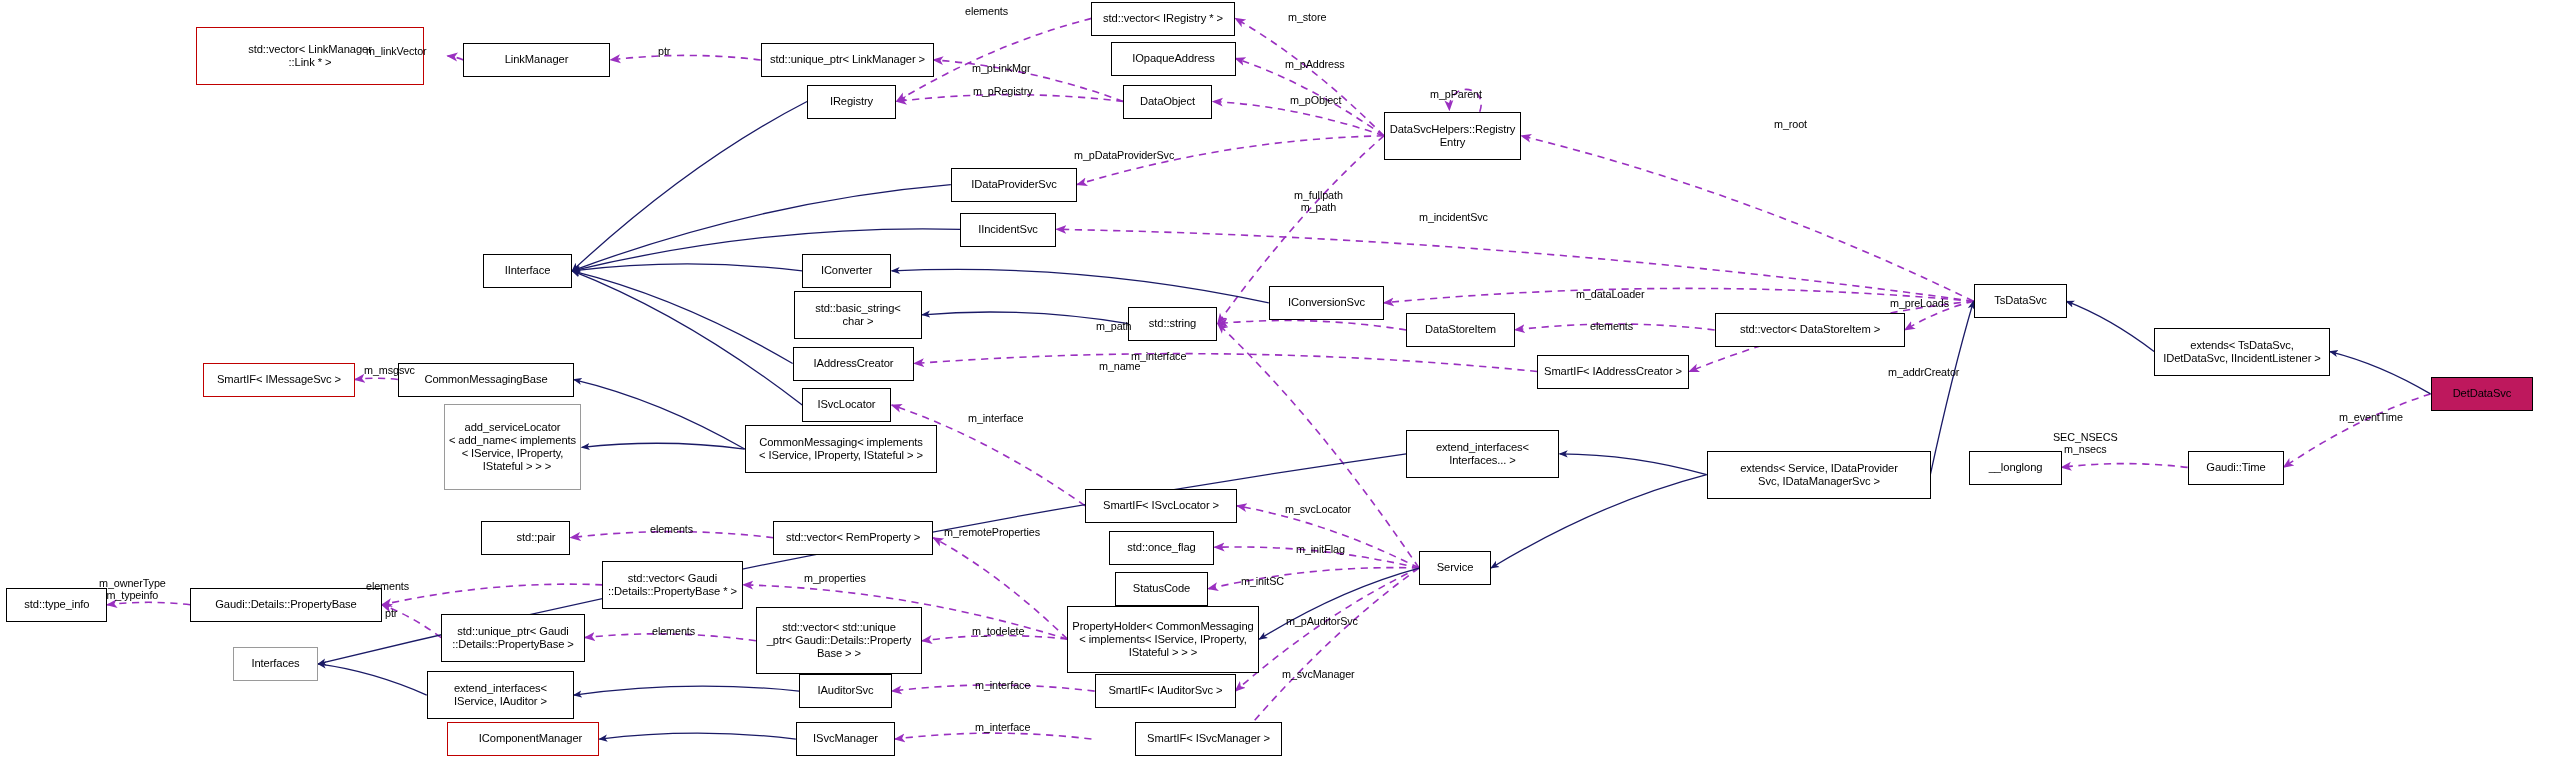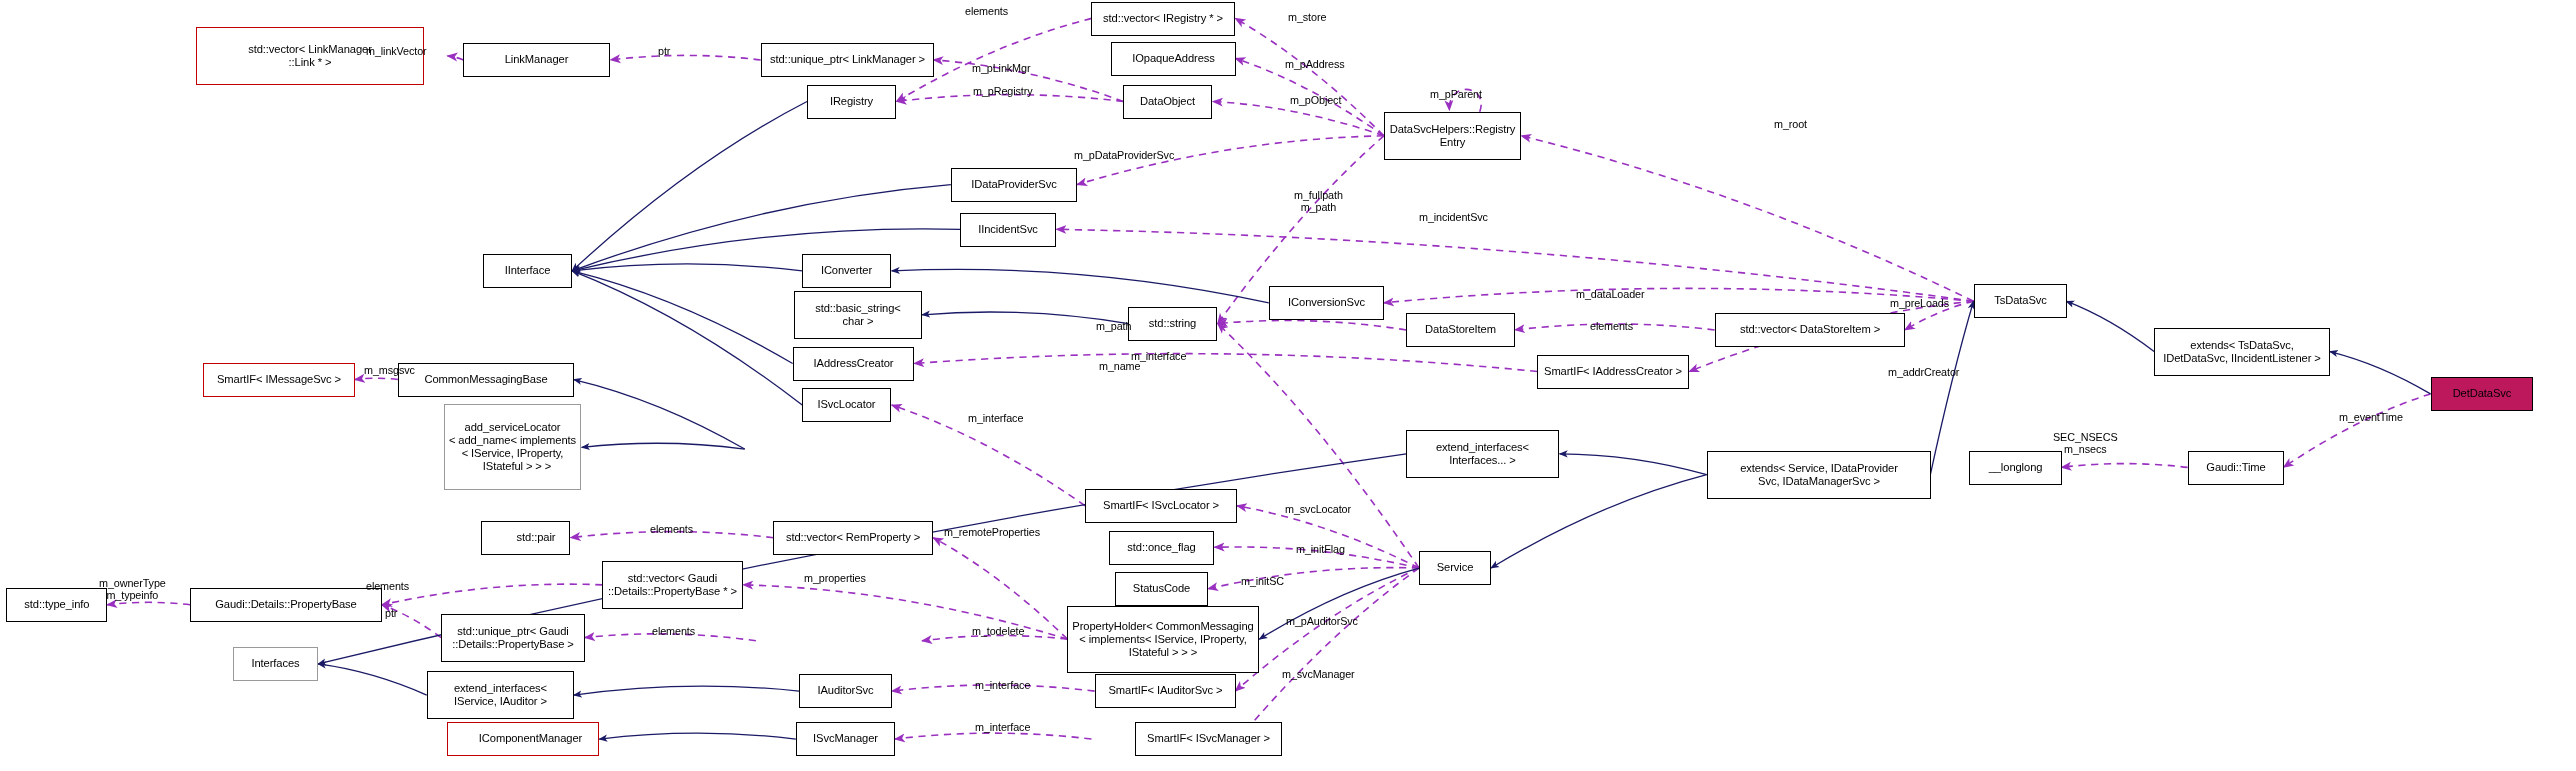--- a/index.html
+++ b/index.html
@@ -156,38 +156,43 @@
     <div class="node filled" style="left: 2431px; top: 377px; width: 102px; height: 34px;">DetDataSvc</div>
     <div class="node" style="left: 793px; top: 347px; width: 121px; height: 34px;">IAddressCreator</div>
     <div class="node" style="left: 1537px; top: 355px; width: 152px; height: 34px;">SmartIF&lt; IAddressCreator &gt;</div>
     <div class="node red" style="left: 203px; top: 363px; width: 152px; height: 34px;">SmartIF&lt; IMessageSvc &gt;</div>
     <div class="node" style="left: 398px; top: 363px; width: 176px; height: 34px;">CommonMessagingBase</div>
     <div class="node" style="left: 802px; top: 388px; width: 89px; height: 34px;">ISvcLocator</div>
     <div class="node grey" style="left: 444px; top: 404px; width: 137px; height: 86px;">add_serviceLocator
 &lt; add_name&lt; implements
 &lt; IService, IProperty,
    IStateful &gt; &gt; &gt;</div>
+    <div class="node" style="left: 745px; top: 425px; width: 192px; height: 48px;">CommonMessaging&lt; implements
+&lt; IService, IProperty, IStateful &gt; &gt;</div>
     <div class="node" style="left: 1406px; top: 430px; width: 153px; height: 48px;">extend_interfaces&lt;
 Interfaces... &gt;</div>
     <div class="node" style="left: 1707px; top: 451px; width: 224px; height: 48px;">extends&lt; Service, IDataProvider
 Svc, IDataManagerSvc &gt;</div>
     <div class="node" style="left: 1969px; top: 451px; width: 93px; height: 34px;">__longlong</div>
     <div class="node" style="left: 2188px; top: 451px; width: 96px; height: 34px;">Gaudi::Time</div>
     <div class="node" style="left: 1085px; top: 489px; width: 152px; height: 34px;">SmartIF&lt; ISvcLocator &gt;</div>
     <div class="node" style="left: 481px; top: 521px; width: 89px; height: 34px; padding-left: 21px;">std::pair</div>
     <div class="node" style="left: 773px; top: 521px; width: 160px; height: 34px;">std::vector&lt; RemProperty &gt;</div>
     <div class="node" style="left: 1109px; top: 531px; width: 105px; height: 34px;">std::once_flag</div>
     <div class="node" style="left: 1115px; top: 572px; width: 93px; height: 34px;">StatusCode</div>
     <div class="node" style="left: 1419px; top: 551px; width: 72px; height: 34px;">Service</div>
     <div class="node" style="left: 602px; top: 561px; width: 141px; height: 48px;">std::vector&lt; Gaudi
 ::Details::PropertyBase * &gt;</div>
     <div class="node" style="left: 6.4px; top: 588px; width: 101px; height: 34px;">std::type_info</div>
     <div class="node" style="left: 190px; top: 588px; width: 192px; height: 34px;">Gaudi::Details::PropertyBase</div>
     <div class="node" style="left: 441px; top: 614px; width: 144px; height: 48px;">std::unique_ptr&lt; Gaudi
 ::Details::PropertyBase &gt;</div>
+    <div class="node" style="left: 756px; top: 607px; width: 166px; height: 67px;">std::vector&lt; std::unique
+_ptr&lt; Gaudi::Details::Property
+Base &gt; &gt;</div>
     <div class="node" style="left: 1067px; top: 606px; width: 192px; height: 67px;">PropertyHolder&lt; CommonMessaging
 &lt; implements&lt; IService, IProperty,
 IStateful &gt; &gt; &gt;</div>
     <div class="node grey" style="left: 233px; top: 647px; width: 85px; height: 34px;">Interfaces</div>
     <div class="node" style="left: 427px; top: 671px; width: 147px; height: 48px;">extend_interfaces&lt;
 IService, IAuditor &gt;</div>
     <div class="node" style="left: 799px; top: 674px; width: 93px; height: 34px;">IAuditorSvc</div>
     <div class="node" style="left: 1095px; top: 674px; width: 141px; height: 34px;">SmartIF&lt; IAuditorSvc &gt;</div>
     <div class="node red" style="left: 447px; top: 722px; width: 152px; height: 34px; padding-left: 15px;">IComponentManager</div>
     <div class="node" style="left: 796px; top: 722px; width: 99px; height: 34px;">ISvcManager</div>

